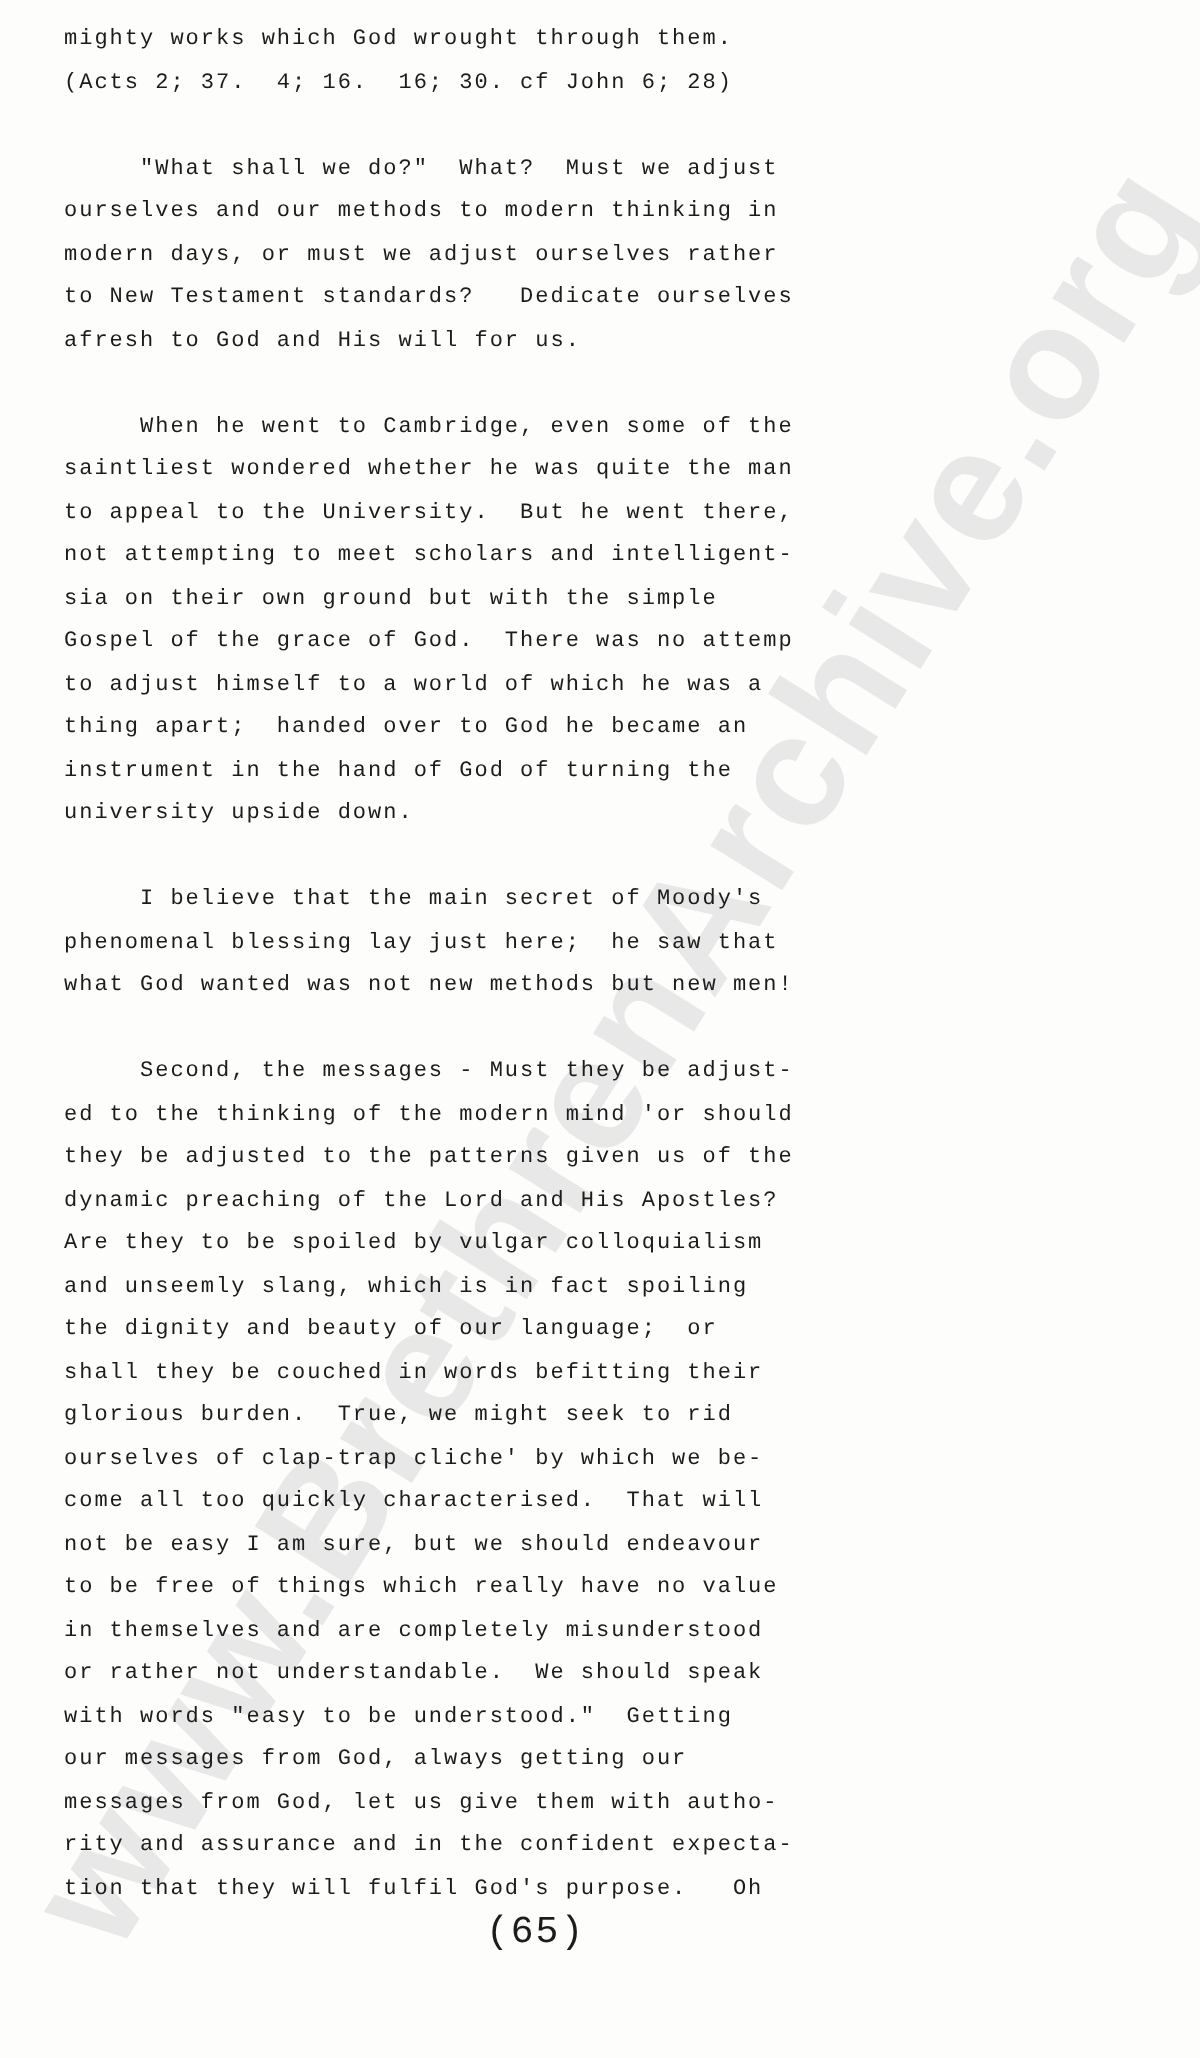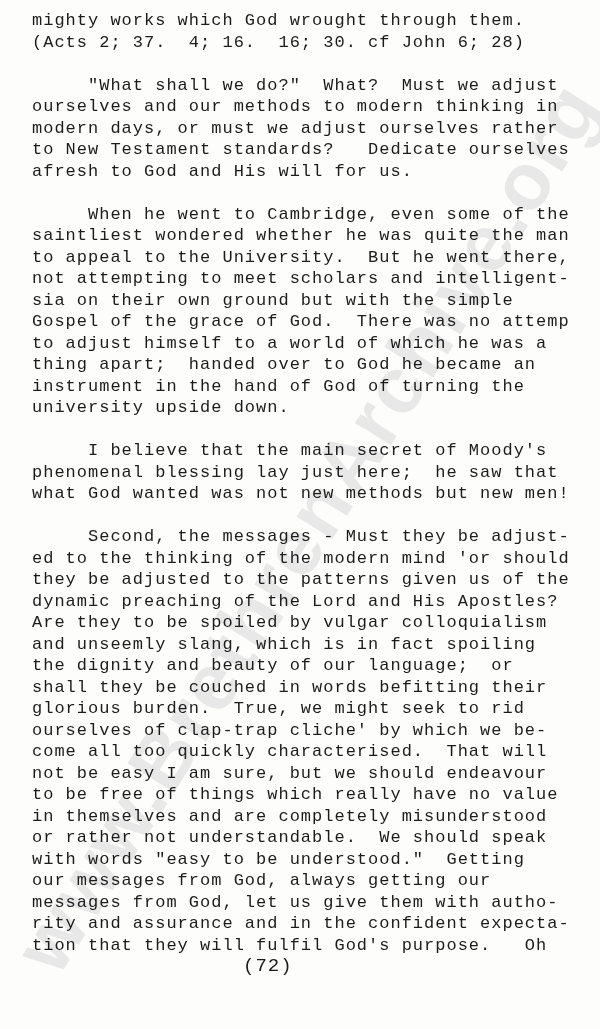--- a/index.html
+++ b/index.html
@@ -34,21 +34,21 @@
   .text-block {
     position: absolute;
     left: 32px;
     top: 10px;
     width: 568px;
     z-index: 1;
   }
   .para {
     margin: 0 0 21.5px 0;
     white-space: pre;
-    font-size: 17px;
+    font-size: 11px;
     line-height: 21.5px;
     letter-spacing: 1px;
   }
   .page-number {
     position: absolute;
     left: 243px;
     top: 953px;
     z-index: 1;
     font-size: 19px;
     line-height: 26px;
@@ -97,14 +97,14 @@
 to be free of things which really have no value
 in themselves and are completely misunderstood
 or rather not understandable.  We should speak
 with words "easy to be understood."  Getting
 our messages from God, always getting our
 messages from God, let us give them with autho-
 rity and assurance and in the confident expecta-
 tion that they will fulfil God's purpose.   Oh</p>
   </div>
 
-  <div class="page-number">(72)</div>
+  <div class="page-number">(65)</div>
 </div>
 
 </body></html>

